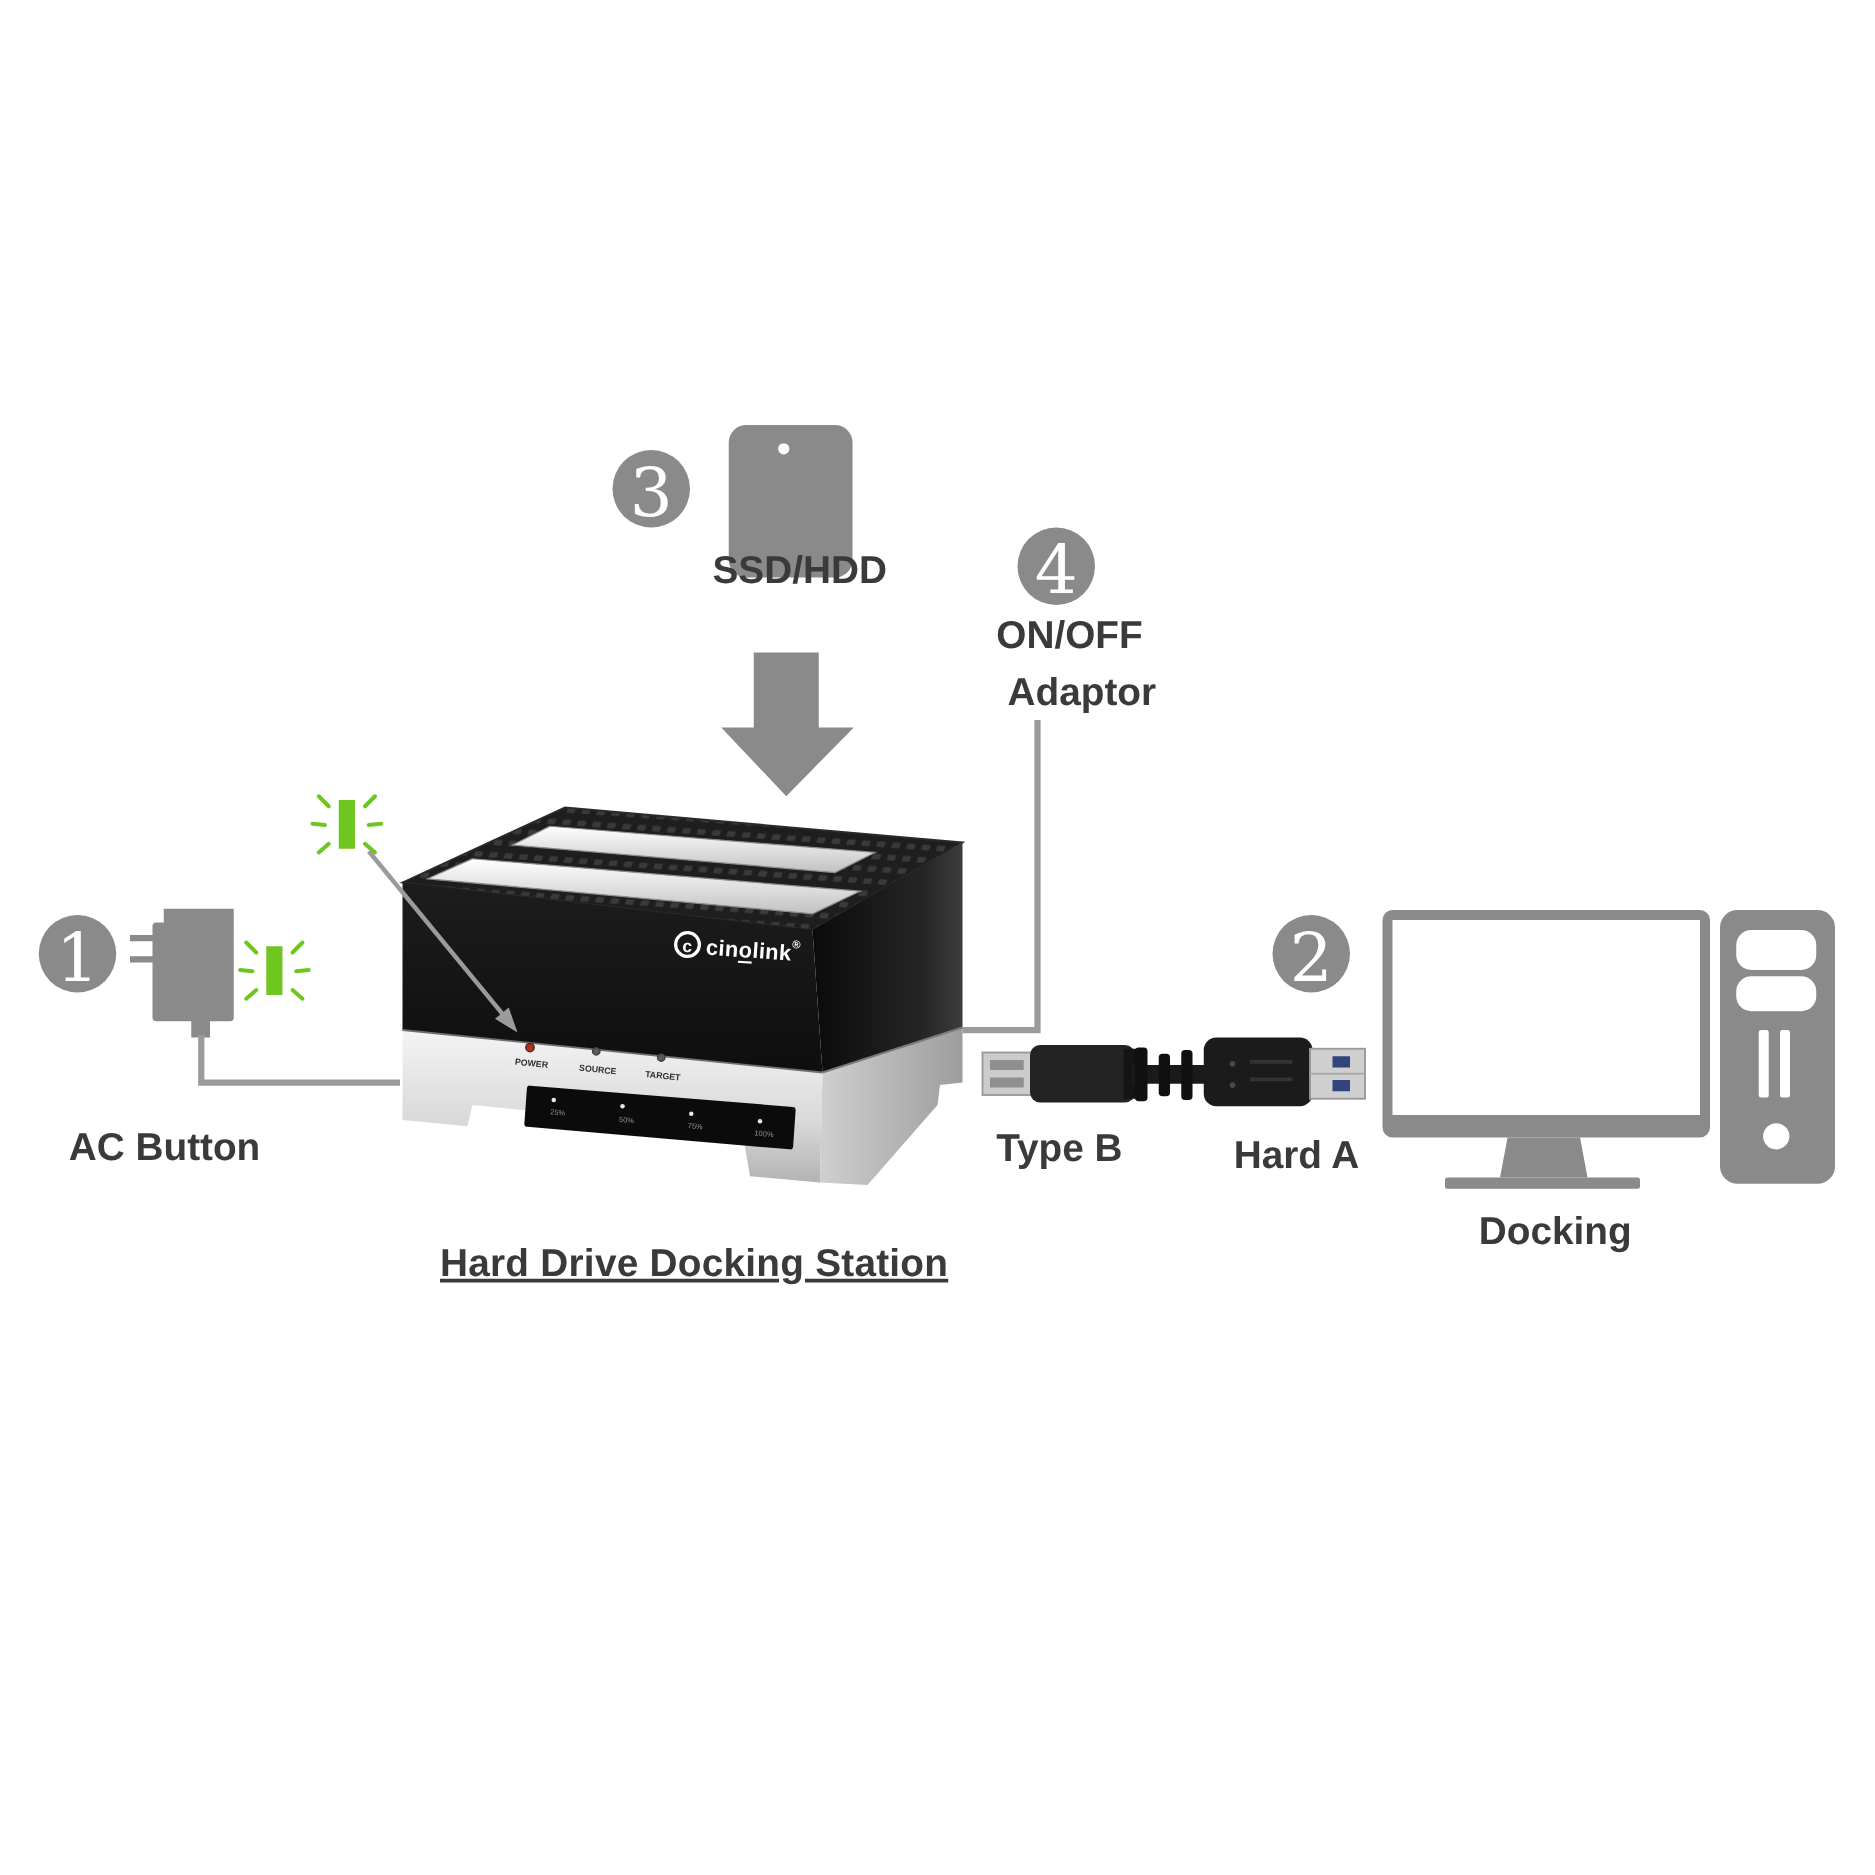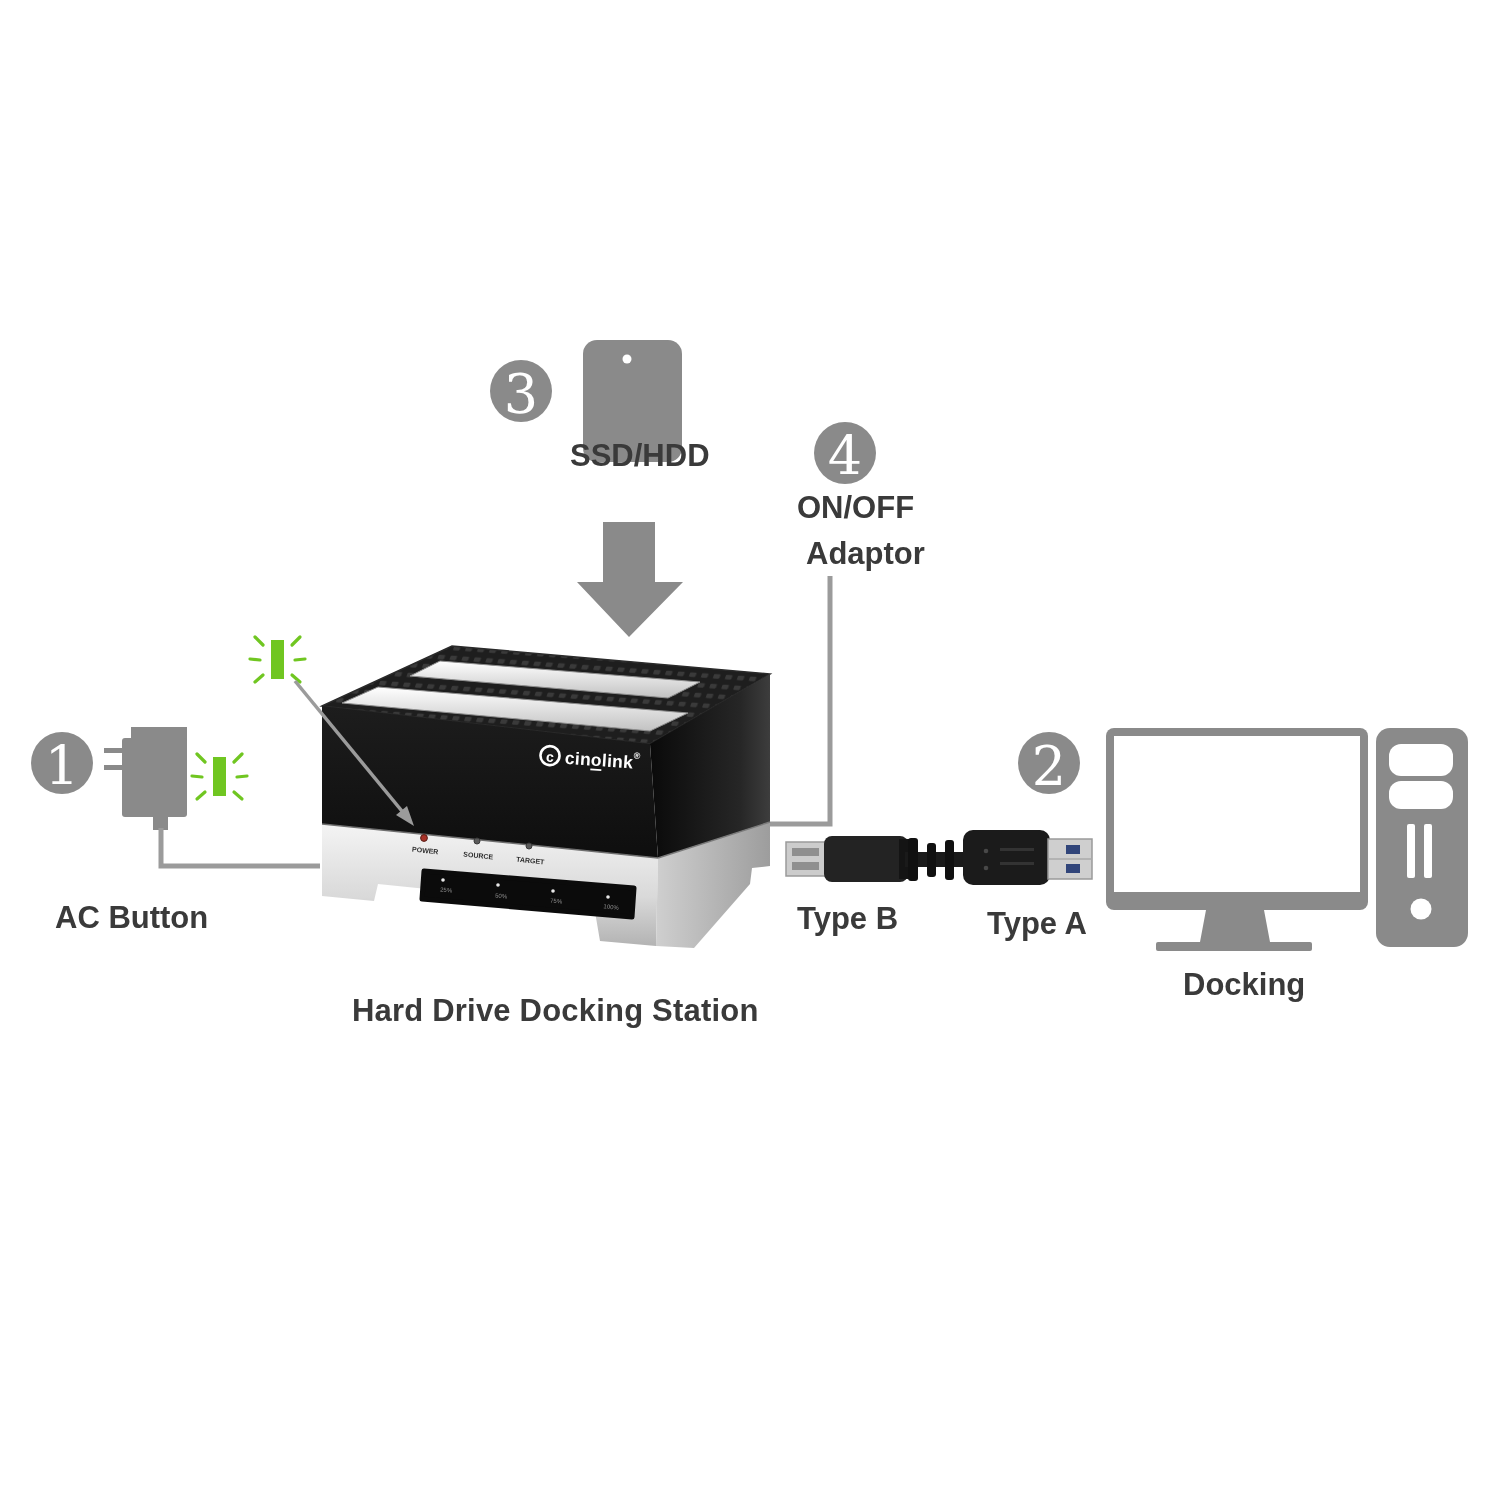--- a/index.html
+++ b/index.html
@@ -1,20 +1,20 @@
 <!DOCTYPE html>
 <html><head>
 <meta charset="utf-8">
 <style>
   html,body{margin:0;padding:0;background:#fff;}
   body{width:1500px;height:1500px;font-family:"Liberation Sans",sans-serif;}
   .canvas{position:relative;width:1500px;height:1500px;background:#fff;overflow:hidden;}
   .canvas svg{position:absolute;left:0;top:0;}
   .lbl{position:absolute;font-weight:bold;color:#3a3a3a;font-size:31px;white-space:nowrap;line-height:1.05;}
-  .caption{font-size:31px;letter-spacing:.2px;}
+  .caption{font-size:31px;letter-spacing:.2px;text-decoration:underline;}
 </style>
 </head>
 <body>
 
 <div class="canvas">
 
 <svg width="1500" height="1500" viewBox="0 0 1500 1500">
   <defs>
     <pattern id="perf" width="12" height="10" patternUnits="userSpaceOnUse" patternTransform="rotate(4) skewX(-16)">
       <rect width="12" height="10" fill="#1e1e1e"></rect>
@@ -184,17 +184,17 @@
     <rect x="1424" y="824" width="8" height="54" rx="2" fill="#ffffff"></rect>
     <circle cx="1421" cy="909" r="10.5" fill="#ffffff"></circle>
   </g>
 </svg>
 
 <div class="lbl" style="left:570px;top:440px">SSD/HDD</div>
 <div class="lbl" style="left:797px;top:492px">ON/OFF</div>
 <div class="lbl" style="left:806px;top:538px">Adaptor</div>
 <div class="lbl" style="left:55px;top:902px">AC Button</div>
 <div class="lbl" style="left:797px;top:903px">Type B</div>
-<div class="lbl" style="left:987px;top:908px">Type A</div>
+<div class="lbl" style="left:987px;top:908px">Hard A</div>
 <div class="lbl" style="left:1183px;top:969px">Docking</div>
 <div class="lbl caption" style="left:352px;top:995px;width:400px;text-align:center">Hard Drive Docking Station</div>
 
 </div>
 
 </body></html>

